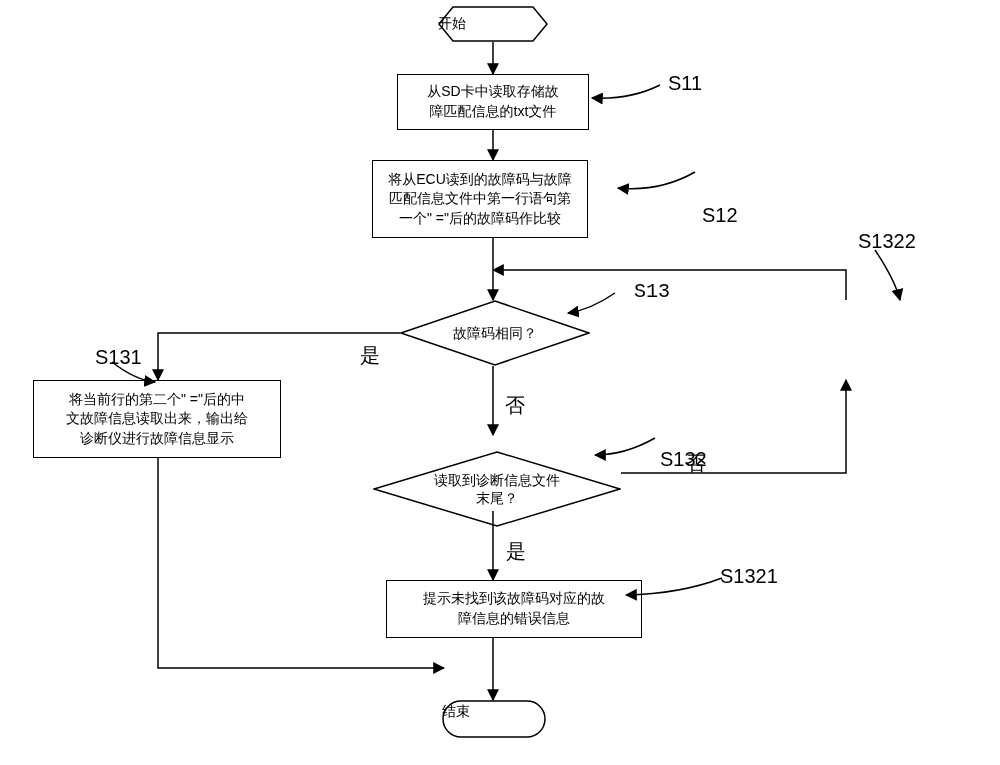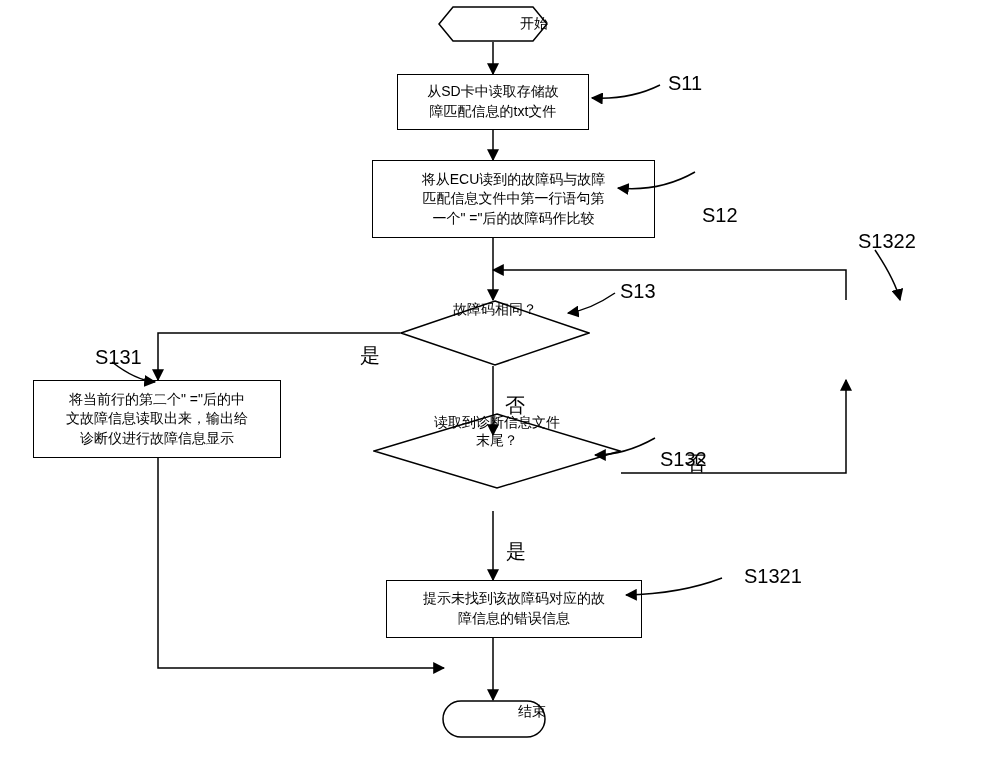--- a/index.html
+++ b/index.html
@@ -22,29 +22,30 @@
     align-items: center;
     justify-content: center;
     padding: 6px 8px;
     box-sizing: border-box;
     line-height: 1.4;
   }
   .terminator {
     position: absolute;
     display: flex;
     align-items: center;
-    justify-content: flex-end;
+    justify-content: flex-start;
     box-sizing: border-box;
     font-family: Liberation Serif, serif;
   }
   .terminator svg { position: absolute; left:0; top:0; }
   .terminator span { position: relative; }
   .diamond {
     position: absolute;
     display: flex;
+    align-items: center;
     justify-content: center;
   }
   .diamond .dlabel {
     position: relative;
     text-align: center;
     line-height: 1.3;
     max-width: 90%;
   }
   .lbl {
     position: absolute;
@@ -66,32 +67,32 @@
   <div class="terminator" style="left:438px; top:6px; width:110px; height:36px;">
     <svg viewBox="0 0 110 36" width="110" height="36">
       <polygon points="15,1 95,1 109,18 95,35 15,35 1,18" fill="none" stroke="#000" stroke-width="1.5"></polygon>
     </svg>
     <span>开始</span>
   </div>
 
   <div class="box" style="left:397px; top:74px; width:192px; height:56px; white-space:pre-line;">从SD卡中读取存储故
 障匹配信息的txt文件</div>
 
-  <div class="box" style="left:372px; top:160px; width:283px; height:78px; white-space:pre-line;">将从ECU读到的故障码与故障
+  <div class="box" style="left:372px; top:160px; width:216px; height:78px; white-space:pre-line;">将从ECU读到的故障码与故障
 匹配信息文件中第一行语句第
 一个" ="后的故障码作比较</div>
 
   <div class="diamond" style="left:400px; top:300px; width:190px; height:66px;">
     <svg width="190" height="66" style="position:absolute;left:0;top:0;">
       <polygon points="95,1 189,33 95,65 1,33" fill="none" stroke="#000" stroke-width="1.5"></polygon>
     </svg>
     <div class="dlabel" style="white-space:pre-line;">故障码相同？</div>
   </div>
 
-  <div class="diamond" style="left:373px; top:413px; width:248px; height:76px;">
+  <div class="diamond" style="left:373px; top:451px; width:248px; height:76px;">
     <svg width="248" height="76" style="position:absolute;left:0;top:0;">
       <polygon points="124,1 247,38 124,75 1,38" fill="none" stroke="#000" stroke-width="1.5"></polygon>
     </svg>
     <div class="dlabel" style="white-space:pre-line;">读取到诊断信息文件
 末尾？</div>
   </div>
 
   <div class="box" style="left:33px; top:380px; width:248px; height:78px; white-space:pre-line;">将当前行的第二个" ="后的中
 文故障信息读取出来，输出给
 诊断仪进行故障信息显示</div>
@@ -102,24 +103,24 @@
 
   <div class="terminator" style="left:442px; top:700px; width:104px; height:24px;">
     <svg viewBox="0 0 104 38" width="104" height="38">
       <rect x="1" y="1" width="102" height="36" rx="18" ry="18" fill="none" stroke="#000" stroke-width="1.5"></rect>
     </svg>
     <span>结束</span>
   </div>
 
   <div class="lbl" style="left:668px; top:72px;">S11</div>
   <div class="lbl" style="left:702px; top:160px;margin-top:44px;">S12</div>
-  <div class="lbl" style="left:620px; top:280px;">S13</div>
+  <div class="lbl" style="left:634px; top:280px;font-family:Liberation Mono, monospace;">S13</div>
   <div class="lbl" style="left:95px;  top:346px;text-align:center;">S131</div>
   <div class="lbl" style="left:660px; top:448px;">S132</div>
-  <div class="lbl" style="left:744px; top:565px;">S1321</div>
+  <div class="lbl" style="left:720px; top:565px;">S1321</div>
   <div class="lbl" style="left:858px; top:230px;">S1322</div>
 
   <div class="lbl" style="left:360px; top:342px;">是</div>
   <div class="lbl" style="left:505px; top:392px;">否</div>
   <div class="lbl" style="left:506px; top:538px;">是</div>
   <div class="lbl" style="left:686px; top:450px;">否</div>
 
   <svg class="lines">
     <defs>
       <marker id="arrow" viewBox="0 0 10 10" refX="9" refY="5" markerWidth="8" markerHeight="8" orient="auto-start-reverse">

